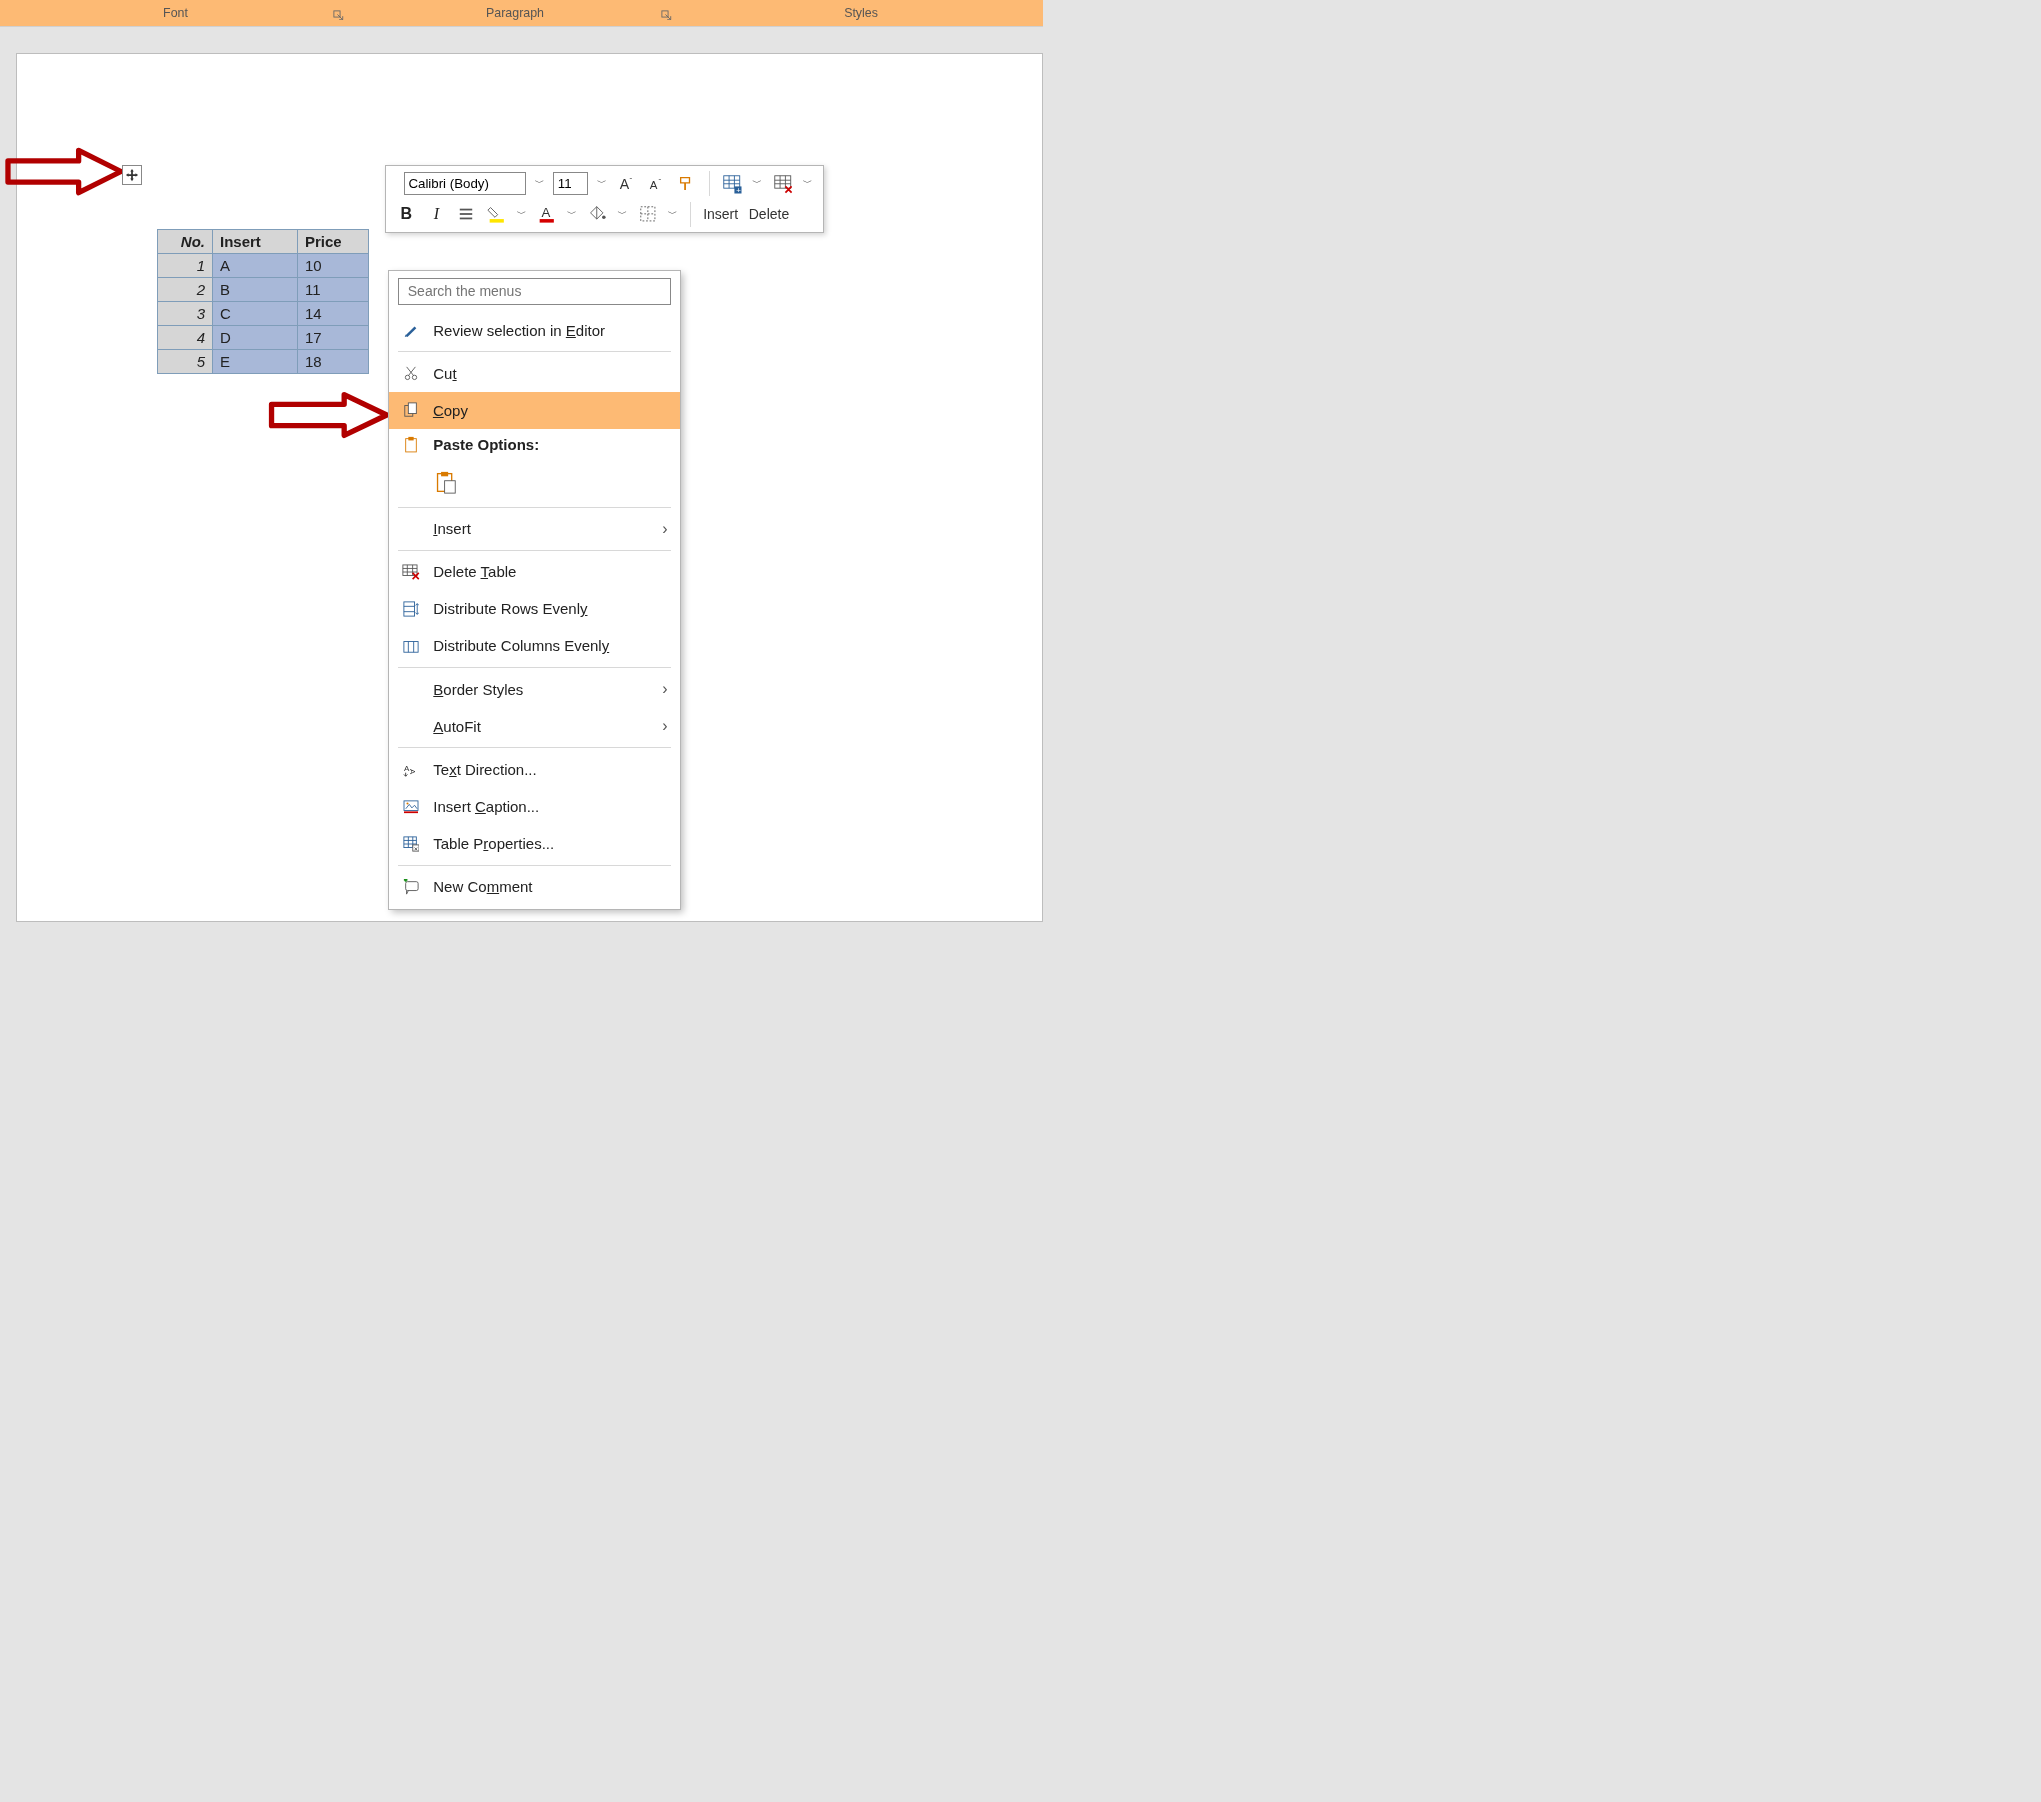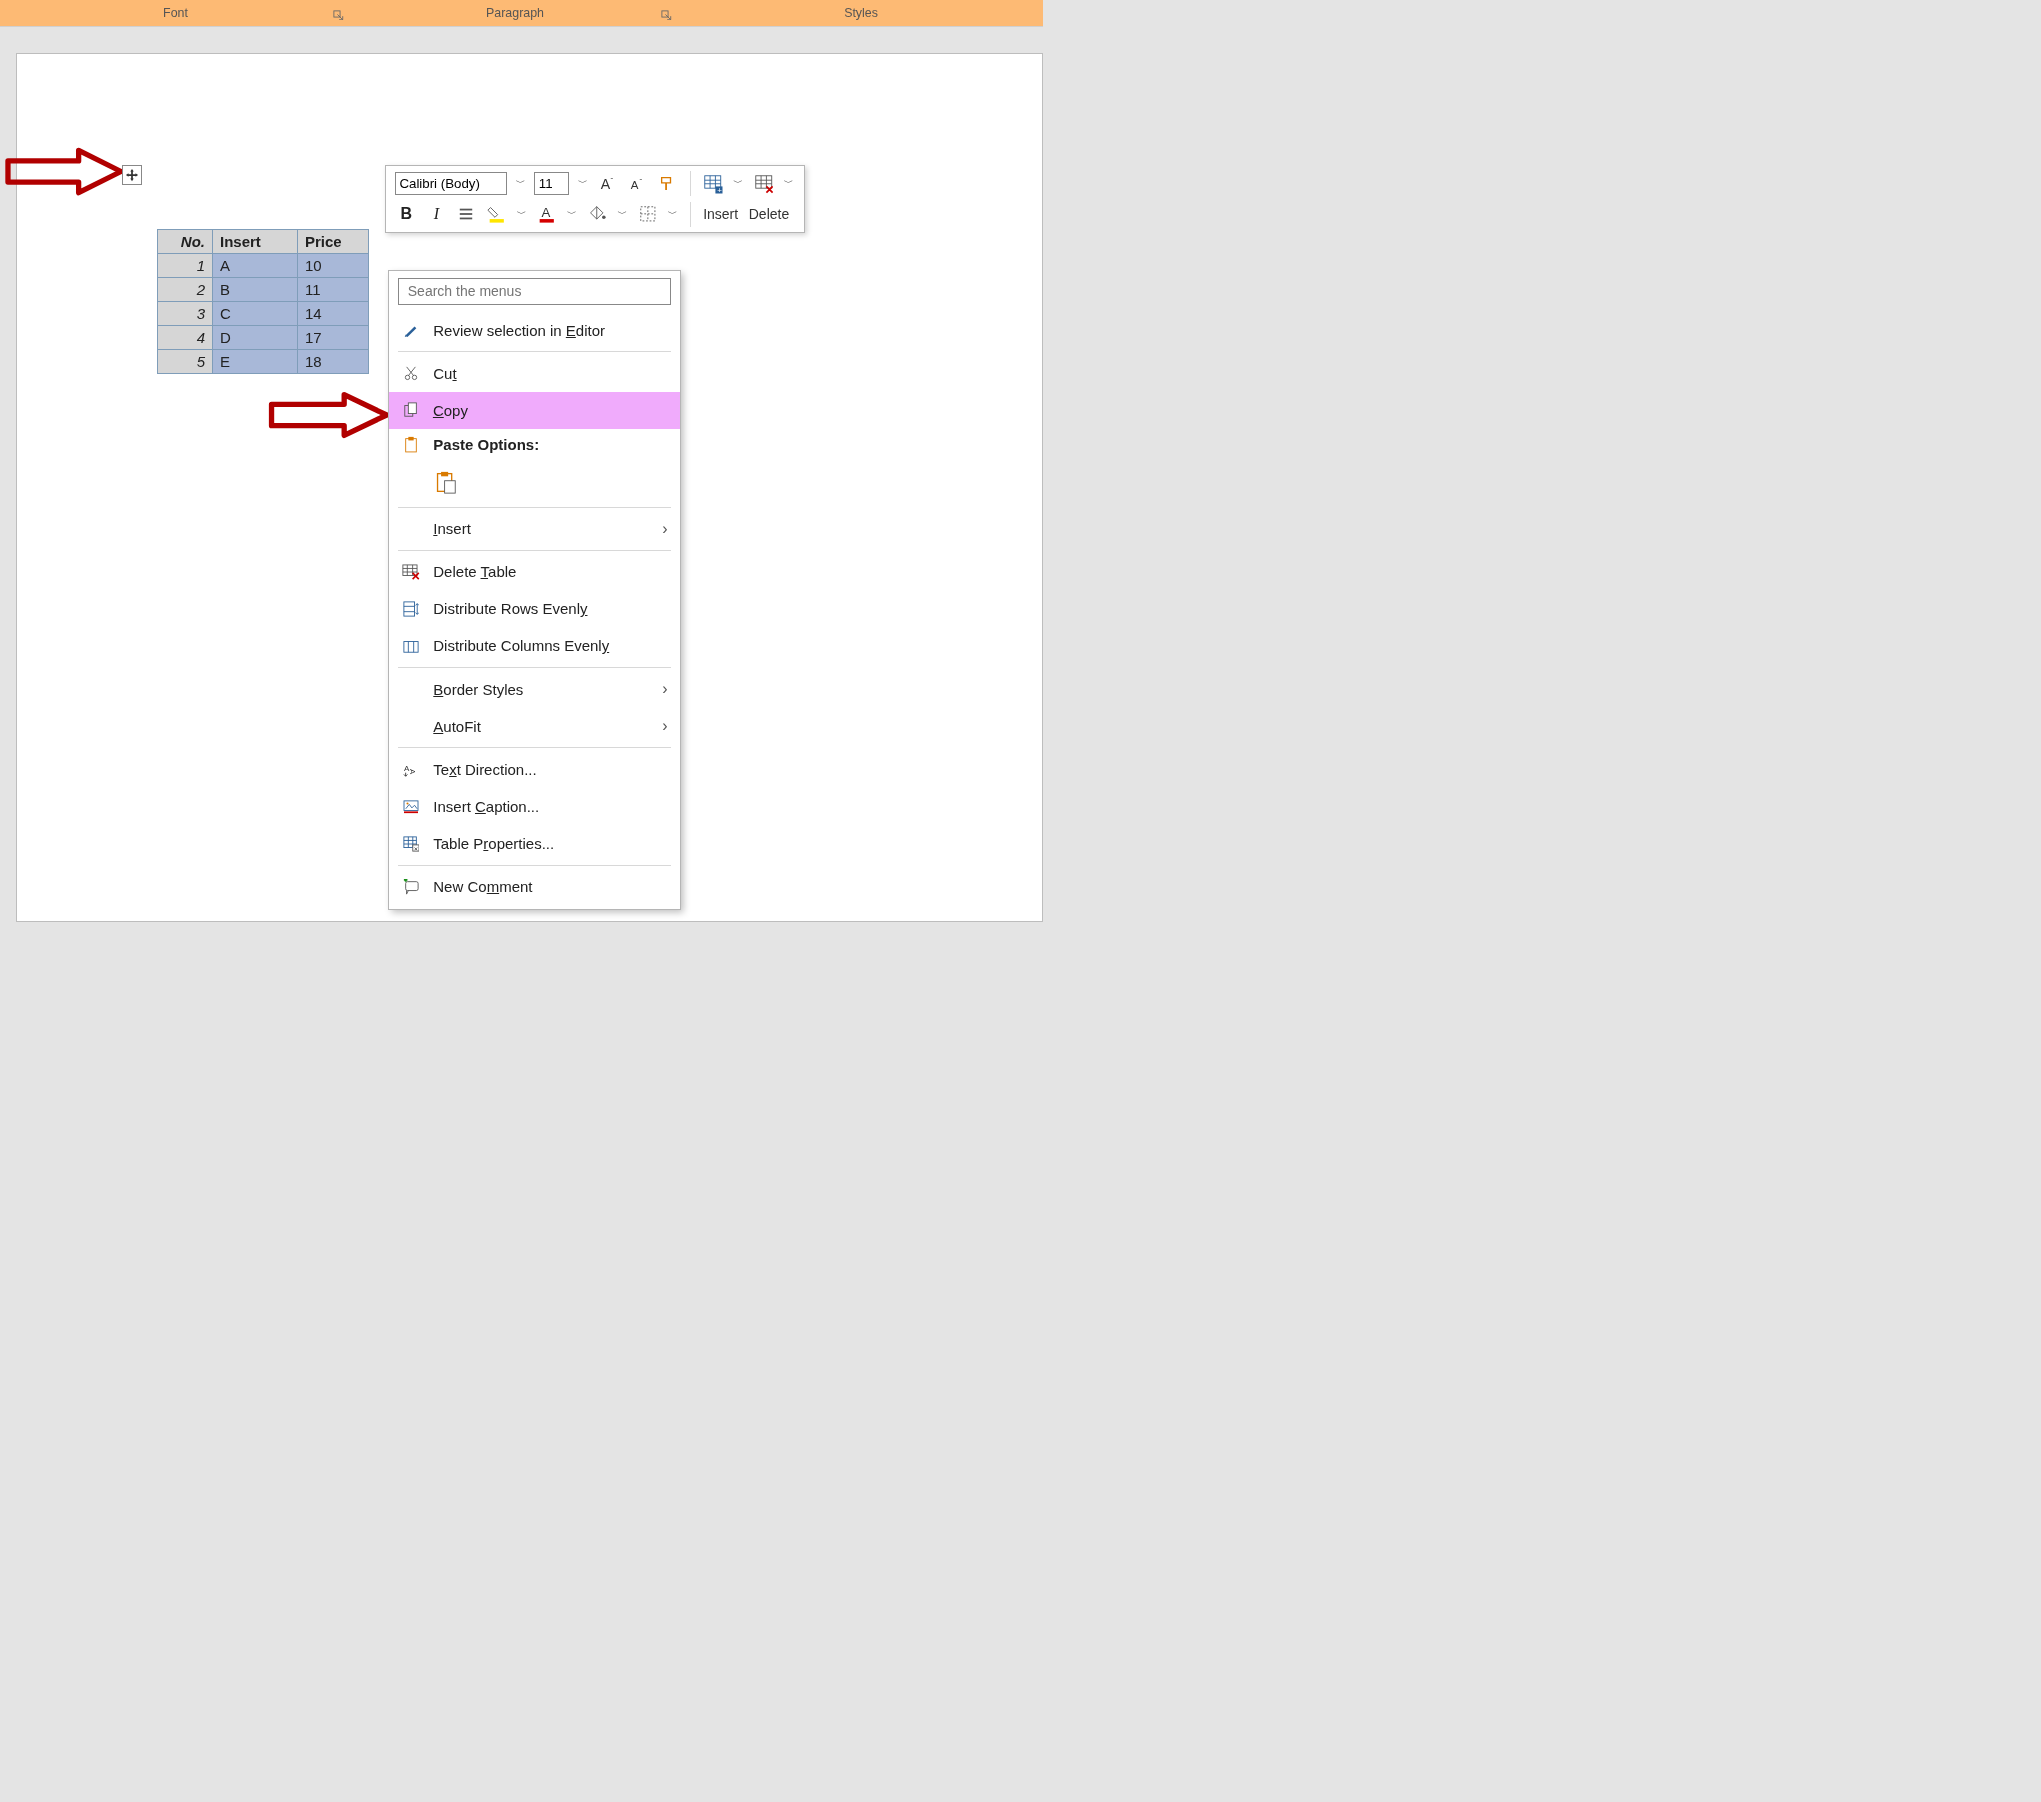--- a/index.html
+++ b/index.html
@@ -97,21 +97,21 @@
     border: 0.9px solid #b5b5b5;
     box-shadow: 1.8px 1.8px 5.3px rgba(0,0,0,0.18);
     padding: 5.3px 8.9px;
     display:flex; flex-direction: column; gap:5.3px;
   }
   .mini-row { display:flex; align-items:center; gap:7px; }
   .mini-row .sep { width:0.9px; align-self:stretch; background:#d8d8d8; margin:0 3.5px; }
   .mini-toolbar input[type=text]{
     height:23px; border:0.9px solid #888; font-size:13.3px; padding:0 3.5px;
   }
-  .mini-toolbar .font-name{ width:112px; }
+  .mini-toolbar .font-name{ width:122px;margin-left:9px; }
   .mini-toolbar .font-size{ width:35px; }
   .mini-toolbar .dd { font-size:9.8px; color:#555; padding:0 1.8px; }
   .mini-btn {
     min-width:23px; height:25px;
     display:inline-flex; align-items:center; justify-content:center;
     cursor:default;
   }
   .mini-btn svg { display:block; }
   .mini-label { font-size:14px; color:#333; padding:0 1.8px; }
 
@@ -133,21 +133,21 @@
     font-size:14px; padding:0 8.9px;
   }
   .ctx-item {
     display:flex; align-items:center;
     height:37px;
     padding: 0 12.4px 0 12.4px;
     gap: 12.4px;
     font-size:15px;
     color:#222;
   }
-  .ctx-item.highlight { background:#f0abfc;gap:12px; }
+  .ctx-item.highlight { background:#fdba74;gap:12px; }
   .ctx-item .icon { width:19.5px; display:flex; justify-content:center; }
   .ctx-item .label { flex:1; }
   .ctx-item .label u { text-decoration: underline; }
   .ctx-item .chev { color:#555; font-size:16px; }
   .ctx-sep { height:0.9px; background:#d8d8d8; margin:2.7px 8.9px; }
   .ctx-paste-row { padding-left:44px; height:43px; display:flex; align-items:center; }
 
 </style>
 </head>
 <body>

